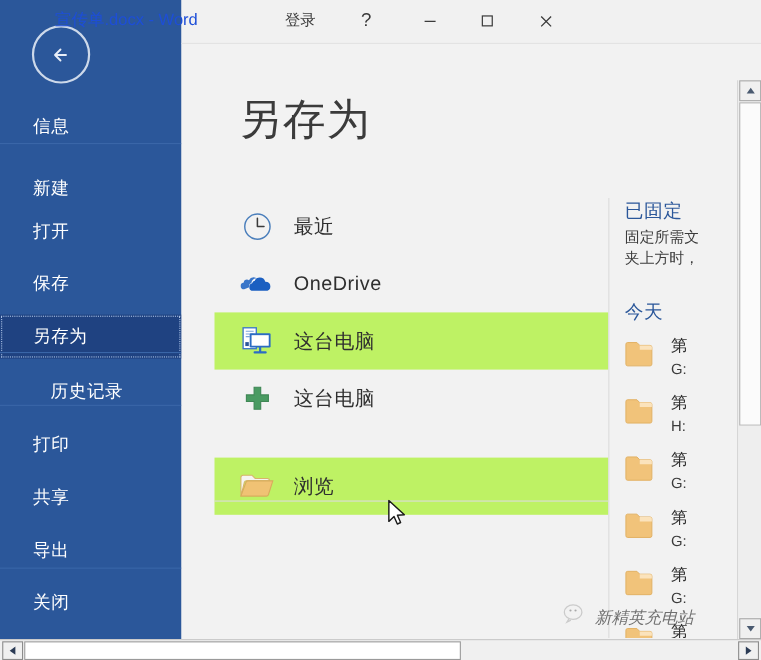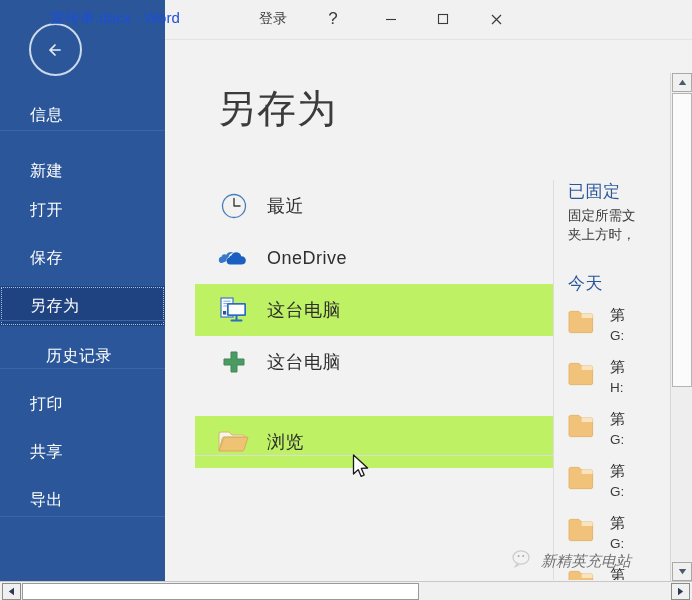--- a/index.html
+++ b/index.html
@@ -204,20 +204,23 @@
         <span>历史记录</span>
       </div>
       <div class="rail-item" style="top: 384px;">
         <span>打印</span>
       </div>
       <div class="rail-item" style="top: 432px;">
         <span>共享</span>
       </div>
       <div class="rail-item" style="top: 480px;">
         <span>导出</span>
+      </div>
+      <div class="rail-item" style="top: 528px;">
+        <span>关闭</span>
       </div>
       <div class="rail-sep" style="top: 130px;"></div>
       <div class="rail-sep" style="top: 320px;"></div>
       <div class="rail-sep" style="top: 368px;"></div>
       <div class="rail-sep" style="top: 516px;"></div>
     </div>
 
   <div id="titlebar"></div>
   <div id="titlebar-line"></div>
 

